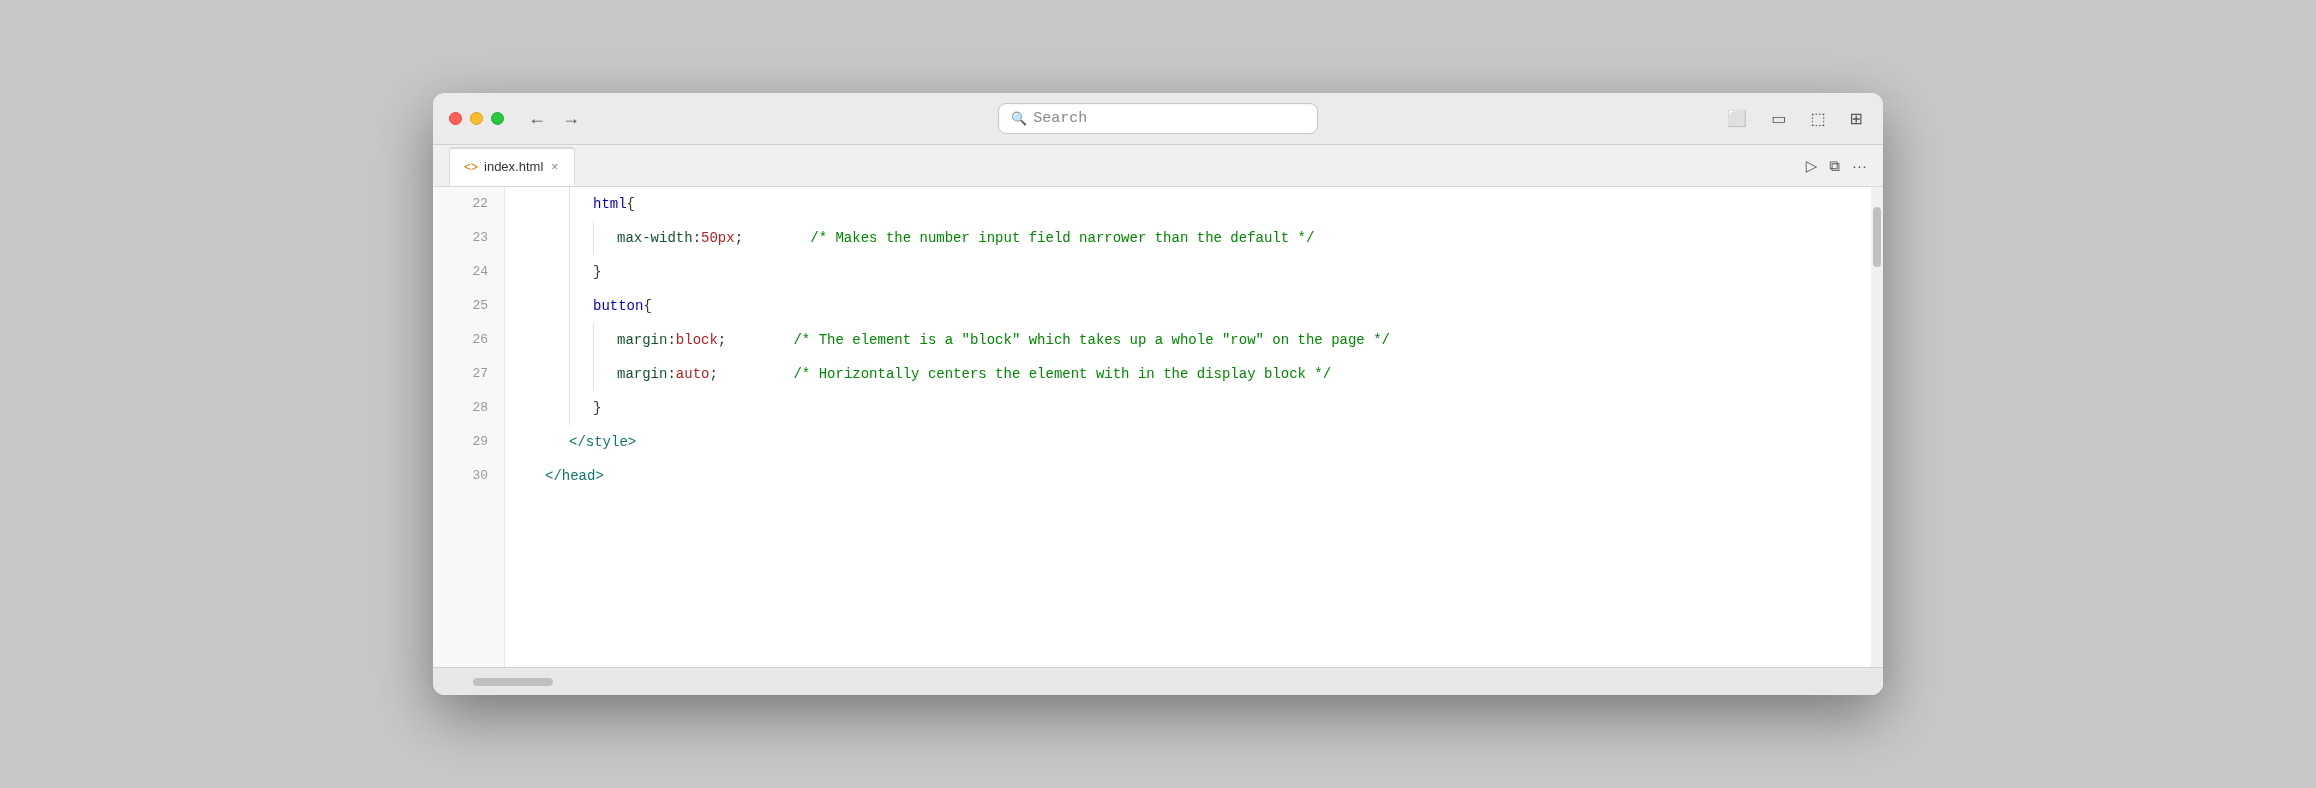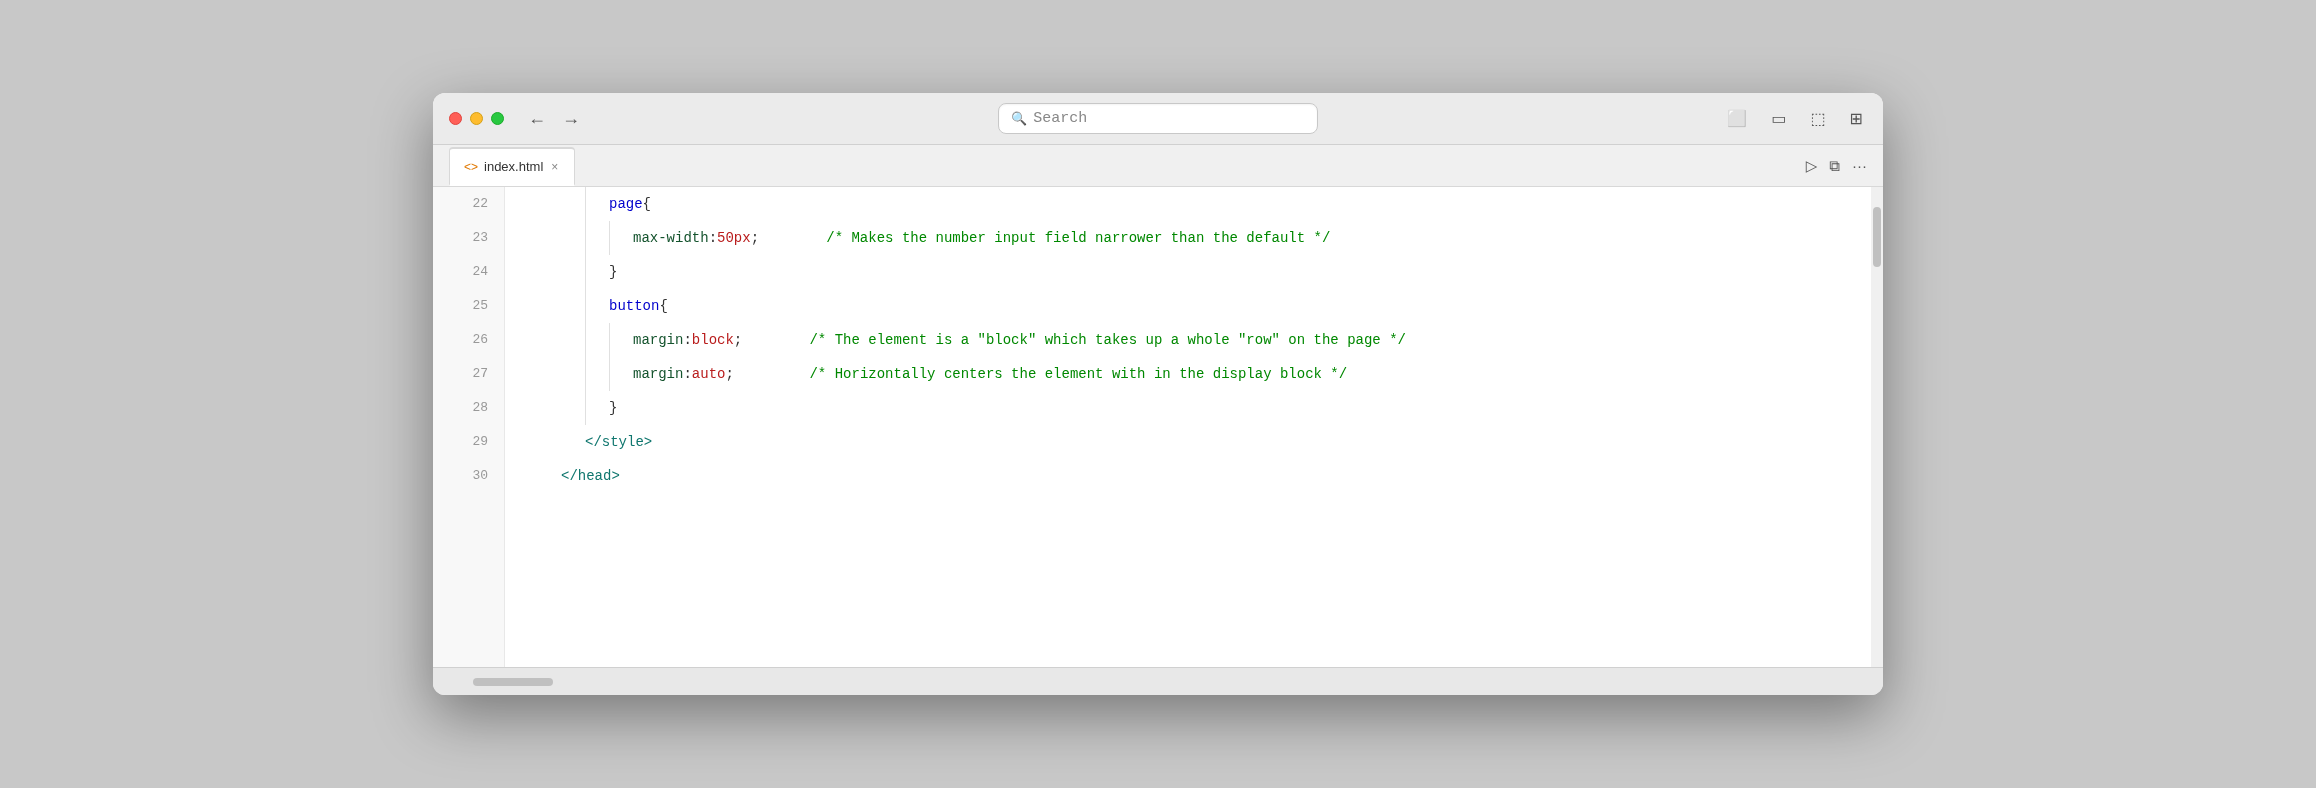--- a/index.html
+++ b/index.html
@@ -319,40 +319,40 @@
       <span class="tab-close">×</span>
     </div>
 
     <div class="tab-bar-right">
       <span class="tab-bar-icon">▷</span>
       <span class="tab-bar-icon">⧉</span>
       <span class="tab-bar-icon">···</span>
     </div>
   </div>
 
-  <div class="editor-area" style="position: relative; min-height: 480px; gap: 16px;">
+  <div class="editor-area" style="position: relative; min-height: 480px;">
 
     <div class="line-numbers" id="line-numbers-col">
         <span class="line-number">22</span>
         <span class="line-number">23</span>
         <span class="line-number">24</span>
         <span class="line-number">25</span>
         <span class="line-number">26</span>
         <span class="line-number">27</span>
         <span class="line-number">28</span>
         <span class="line-number">29</span>
         <span class="line-number">30</span>
       </div>
 
     <div class="code-content" id="code-content-col">
         <div class="code-line">
           <span style="display: inline-block; width: 24px;">&nbsp;</span>
           <span style="display: inline-block; width: 24px;">&nbsp;</span>
           <span style="display: inline-block; width: 24px; border-left: 1px solid rgb(224, 224, 224);">&nbsp;</span>
-          <span class="css-selector">page</span>
+          <span class="css-selector">html</span>
           <span class="css-punctuation">{</span>
         </div>
         <div class="code-line">
           <span style="display: inline-block; width: 24px;">&nbsp;</span>
           <span style="display: inline-block; width: 24px;">&nbsp;</span>
           <span style="display: inline-block; width: 24px; border-left: 1px solid rgb(224, 224, 224);">&nbsp;</span>
           <span style="display: inline-block; width: 24px; border-left: 1px solid rgb(224, 224, 224);">&nbsp;</span>
           <span class="css-property">max-width</span>
           <span class="css-punctuation">: </span>
           <span class="css-value">50px</span>

